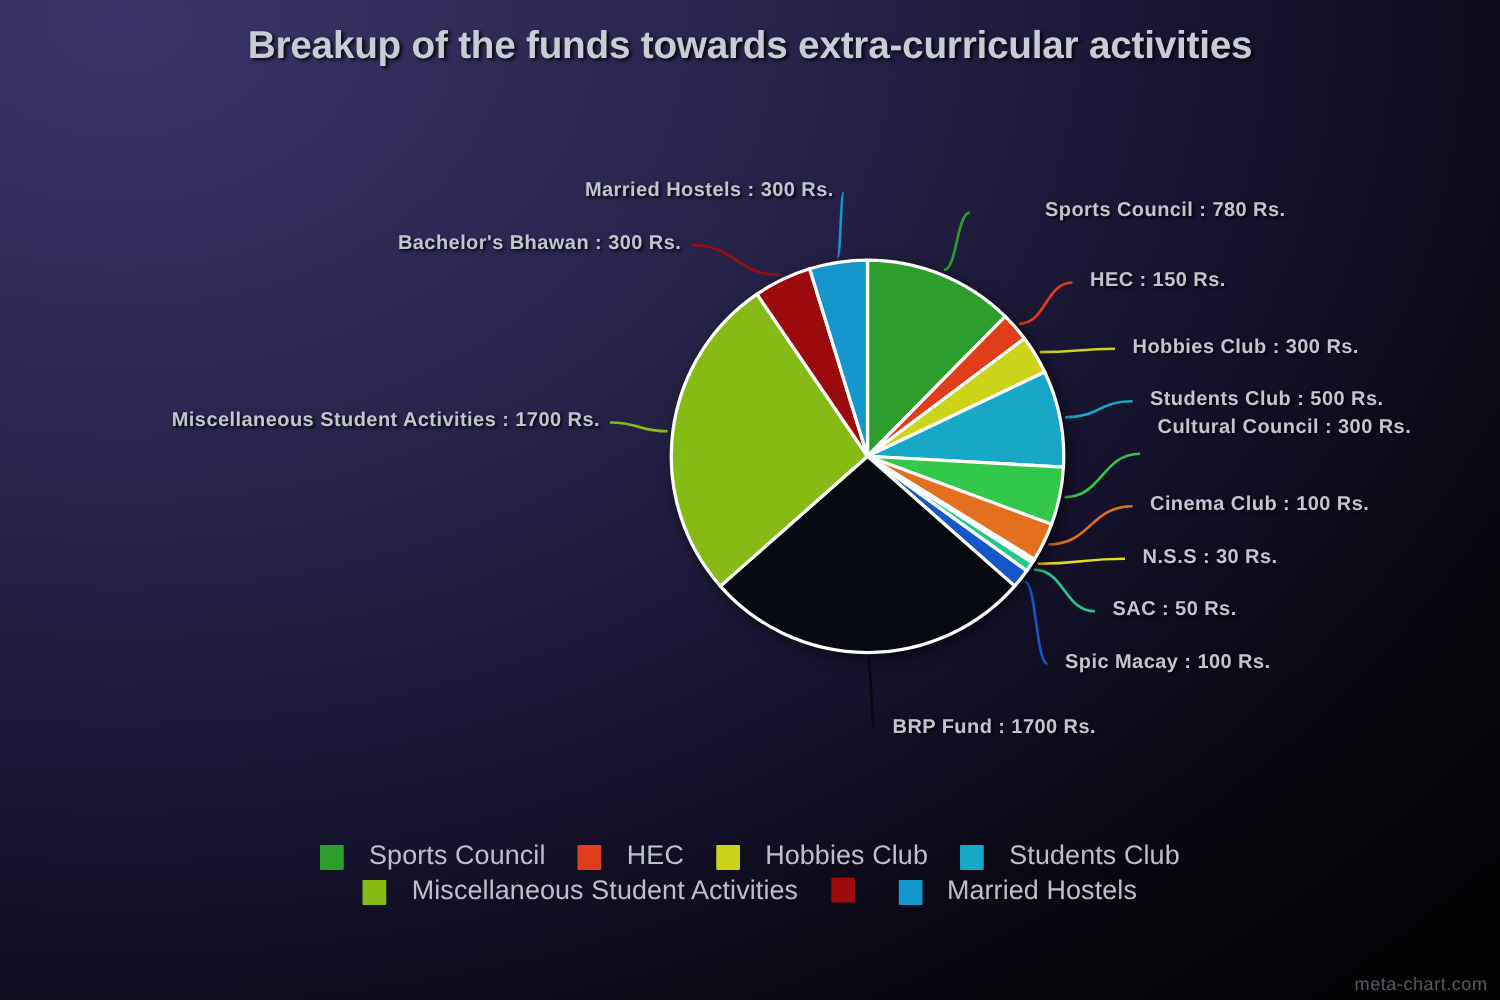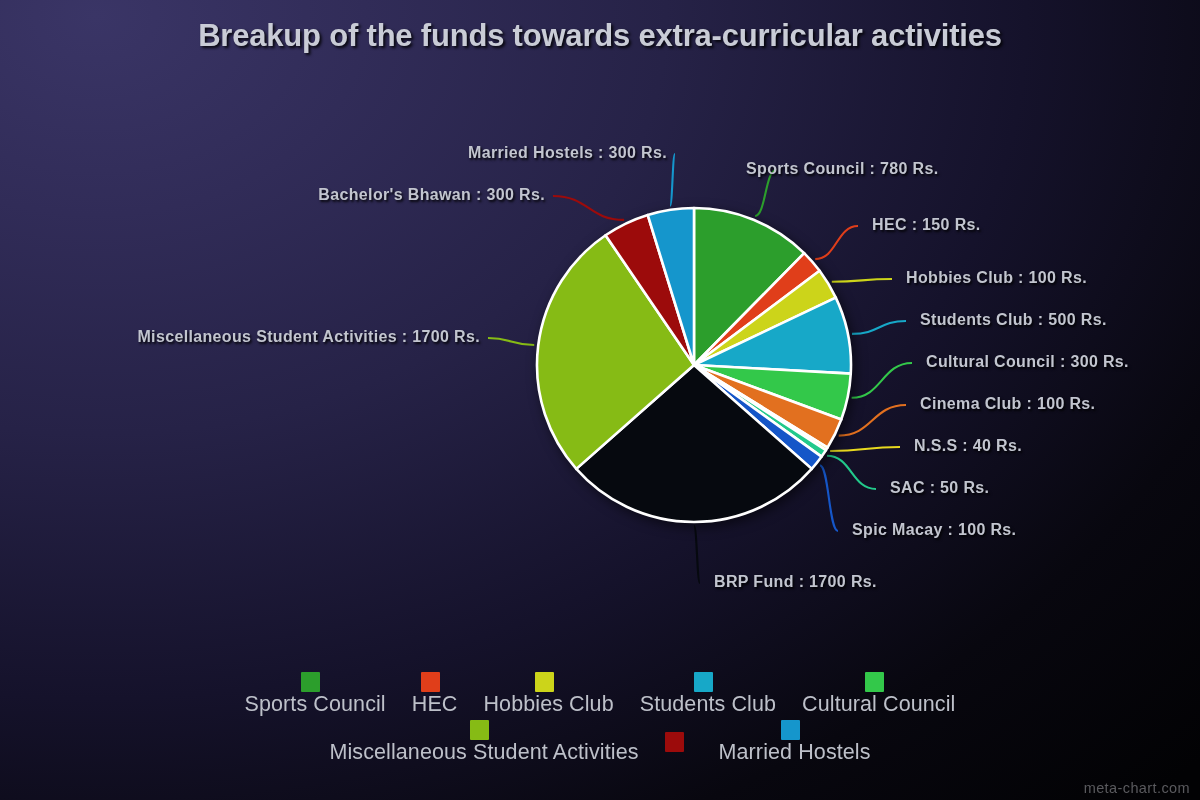--- a/index.html
+++ b/index.html
@@ -59,22 +59,23 @@
     gap:4px;
   }
   .legend-row {
     display:flex;
     flex-direction:row;
     align-items:center;
     justify-content:center;
     gap:0px;
   }
   .legend-item {
-    display:flex; flex-direction:column; align-items:center;
+    display:flex; flex-direction:row; align-items:flex-end;
     margin-right:26px;
+    gap:11px;
   }
   .legend-item:last-child { margin-right:0; }
   .legend-swatch {
     width:19px; height:20px;
     margin-right:9px;
     border-radius:1px;
     flex:0 0 auto;
   }
   .legend-label {
     font-size:21.5px;
@@ -156,27 +157,27 @@
         <path d="M 166 175 L 119.72 24.98 A 157 157 0 0 1 166.00 18.00 Z" fill="#1596cc" class="pie-slice">
           <title>Married Hostels : 300 Rs.</title>
         </path>
       </svg>
   </div>
 
   <div id="callout-layer">
       <div class="callout left" style="left: 667px; top: 144px;">Married Hostels : 300 Rs.</div>
       <div class="callout left" style="left: 545px; top: 186px;">Bachelor's Bhawan : 300 Rs.</div>
       <div class="callout left" style="left: 480px; top: 328px;">Miscellaneous Student Activities : 1700 Rs.</div>
-      <div class="callout right" style="left: 746px; top: 160px;">Sports Council : 780 Rs.</div>
+      <div class="callout right" style="left: 836px; top: 160px;">Sports Council : 780 Rs.</div>
       <div class="callout right" style="left: 872px; top: 216px;">HEC : 150 Rs.</div>
-      <div class="callout right" style="left: 906px; top: 269px;">Hobbies Club : 100 Rs.</div>
+      <div class="callout right" style="left: 906px; top: 269px;">Hobbies Club : 300 Rs.</div>
       <div class="callout right" style="left: 920px; top: 311px;">Students Club : 500 Rs.</div>
-      <div class="callout right" style="left: 926px; top: 353px;">Cultural Council : 300 Rs.</div>
+      <div class="callout right" style="left: 926px; top: 333px;">Cultural Council : 300 Rs.</div>
       <div class="callout right" style="left: 920px; top: 395px;">Cinema Club : 100 Rs.</div>
-      <div class="callout right" style="left: 914px; top: 437px;">N.S.S : 40 Rs.</div>
+      <div class="callout right" style="left: 914px; top: 437px;">N.S.S : 30 Rs.</div>
       <div class="callout right" style="left: 890px; top: 479px;">SAC : 50 Rs.</div>
       <div class="callout right" style="left: 852px; top: 521px;">Spic Macay : 100 Rs.</div>
       <div class="callout right" style="left: 714px; top: 573px;">BRP Fund : 1700 Rs.</div>
     </div>
 
   <div id="legend">
       <div class="legend-row">
         <div class="legend-item">
           <span class="legend-swatch" style="background: rgb(44, 158, 44);"></span>
           <span class="legend-label">Sports Council</span>
@@ -186,24 +187,20 @@
           <span class="legend-label">HEC</span>
         </div>
         <div class="legend-item">
           <span class="legend-swatch" style="background: rgb(204, 212, 26);"></span>
           <span class="legend-label">Hobbies Club</span>
         </div>
         <div class="legend-item">
           <span class="legend-swatch" style="background: rgb(23, 168, 200);"></span>
           <span class="legend-label">Students Club</span>
         </div>
-        <div class="legend-item">
-          <span class="legend-swatch" style="background: rgb(51, 200, 74);"></span>
-          <span class="legend-label">Cultural Council</span>
-        </div>
       </div>
       <div class="legend-row">
         <div class="legend-item">
           <span class="legend-swatch" style="background: rgb(134, 187, 21);"></span>
           <span class="legend-label">Miscellaneous Student Activities</span>
         </div>
         <div class="legend-item">
           <span class="legend-swatch" style="background: rgb(156, 11, 11);"></span>
         </div>
         <div class="legend-item">

